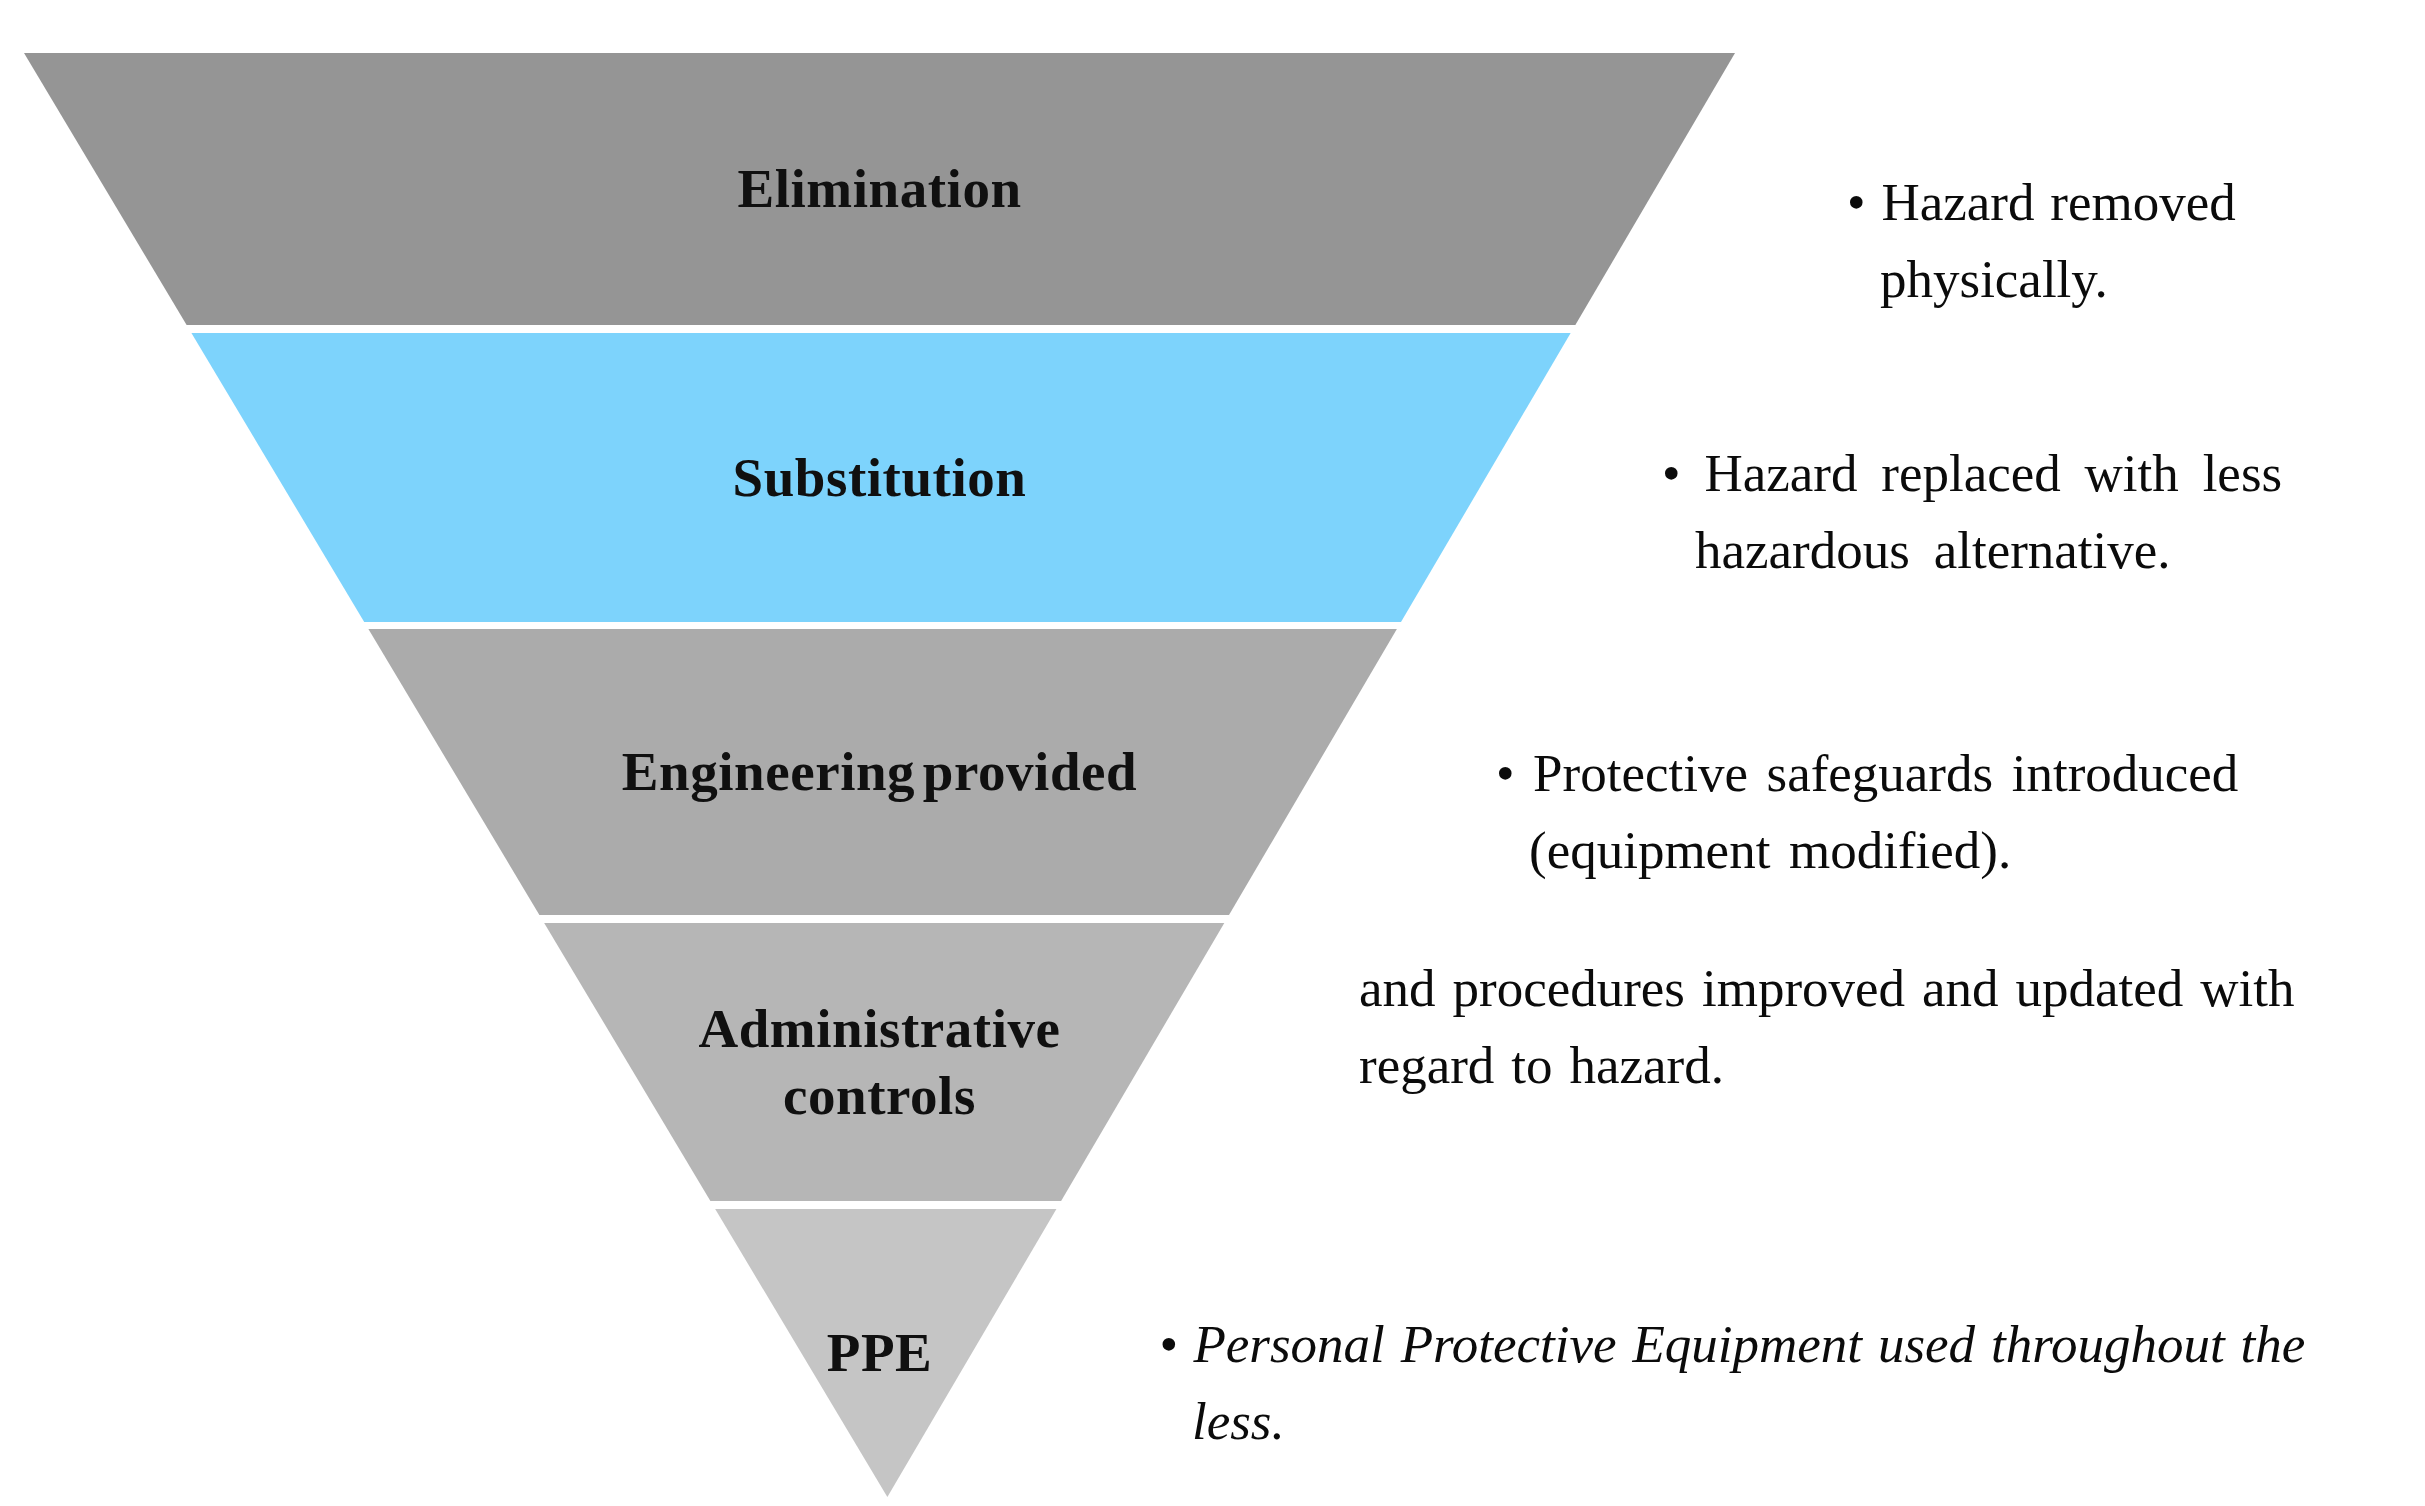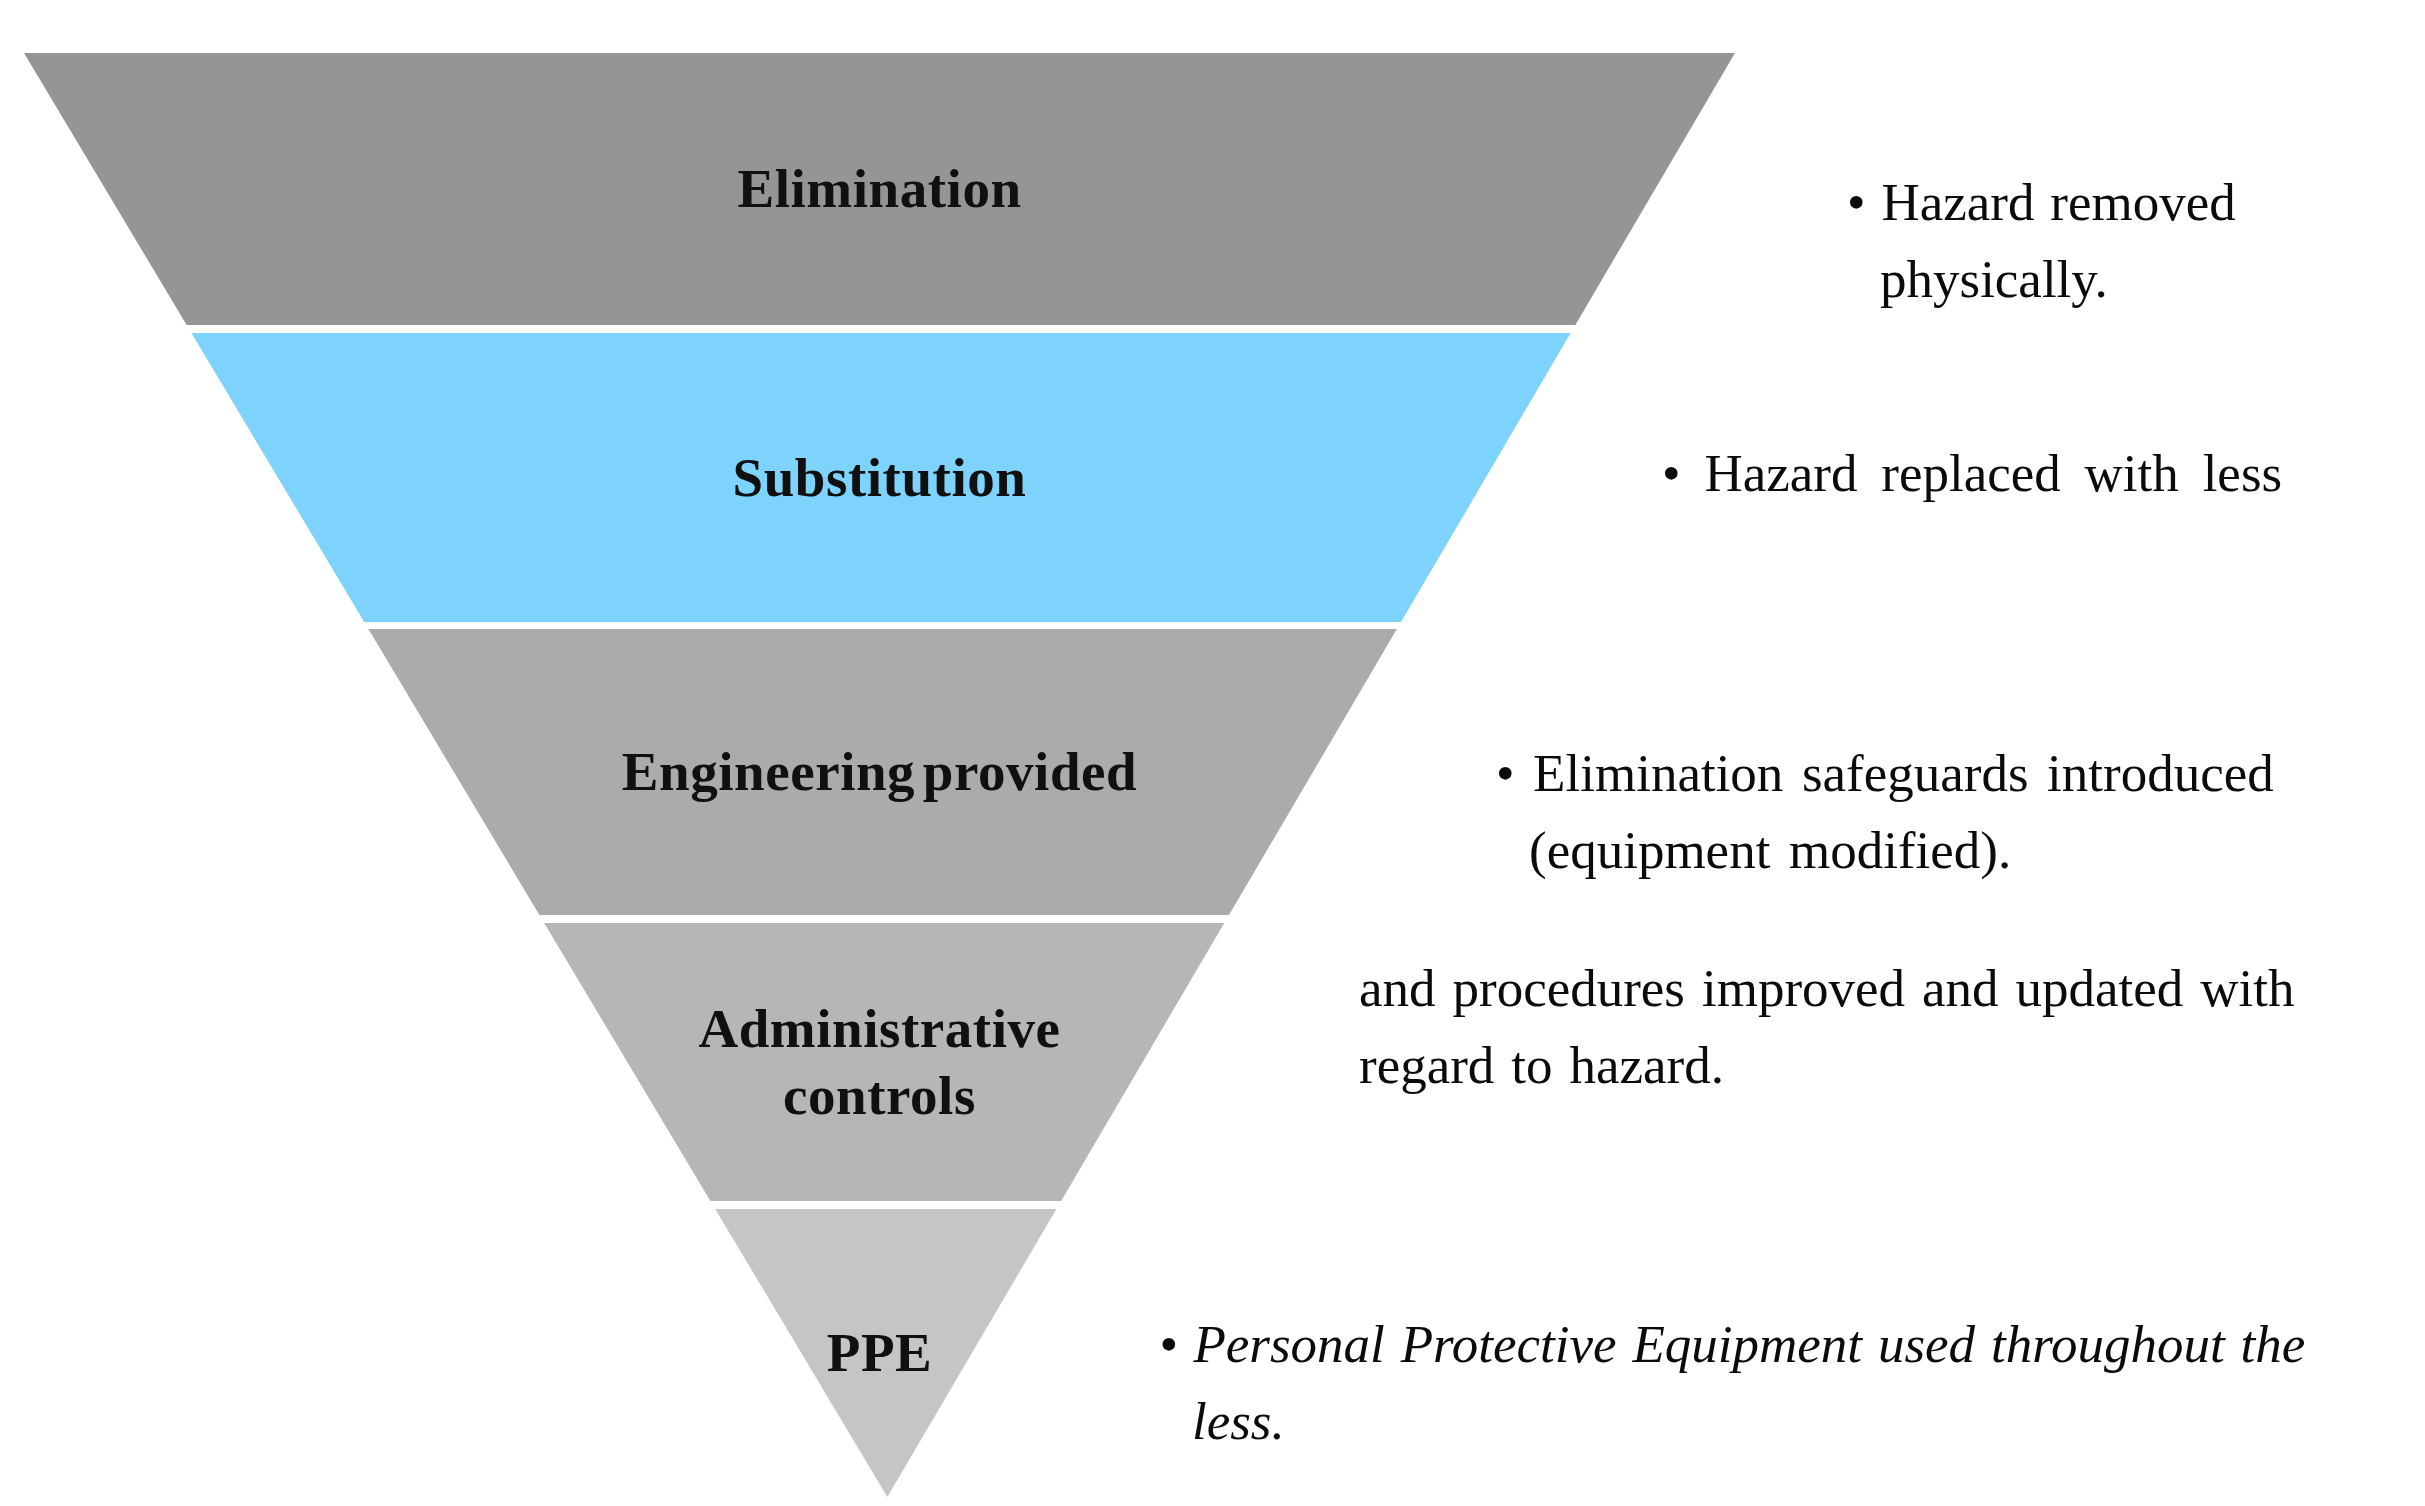--- a/index.html
+++ b/index.html
@@ -93,24 +93,25 @@
     </div>
   </div>
 
   <div class="bullet-block block-1">
     <div class="line">• Hazard removed</div>
     <div class="line cont">physically.</div>
   </div>
 
   <div class="bullet-block block-2">
     <div class="line">• Hazard replaced with less</div>
+    <div class="line cont">hazardous alternative.</div>
   </div>
 
   <div class="bullet-block block-3">
-    <div class="line">• Elimination safeguards introduced</div>
+    <div class="line">• Protective safeguards introduced</div>
     <div class="line cont">(equipment modified).</div>
   </div>
 
   <div class="bullet-block block-4">
     <div class="line cont">and procedures improved and updated with</div>
     <div class="line cont">regard to hazard.</div>
   </div>
 
   <div class="bullet-block block-5">
     <div class="line">• Personal Protective Equipment used throughout the</div>

